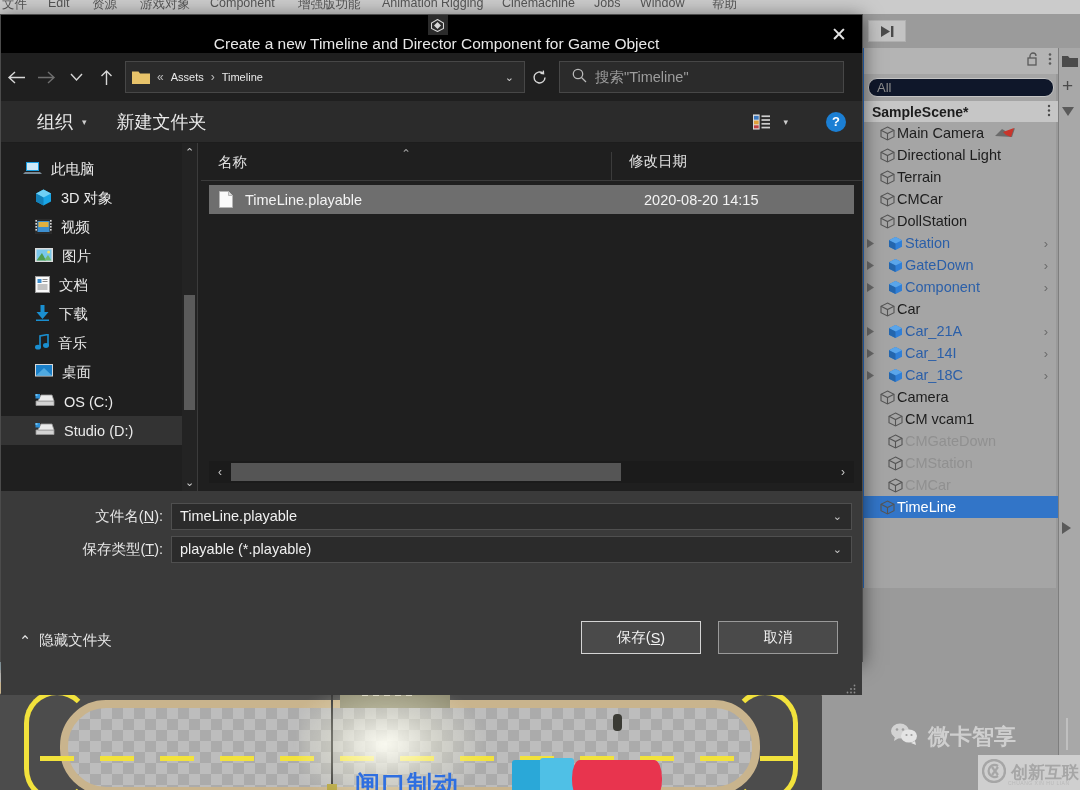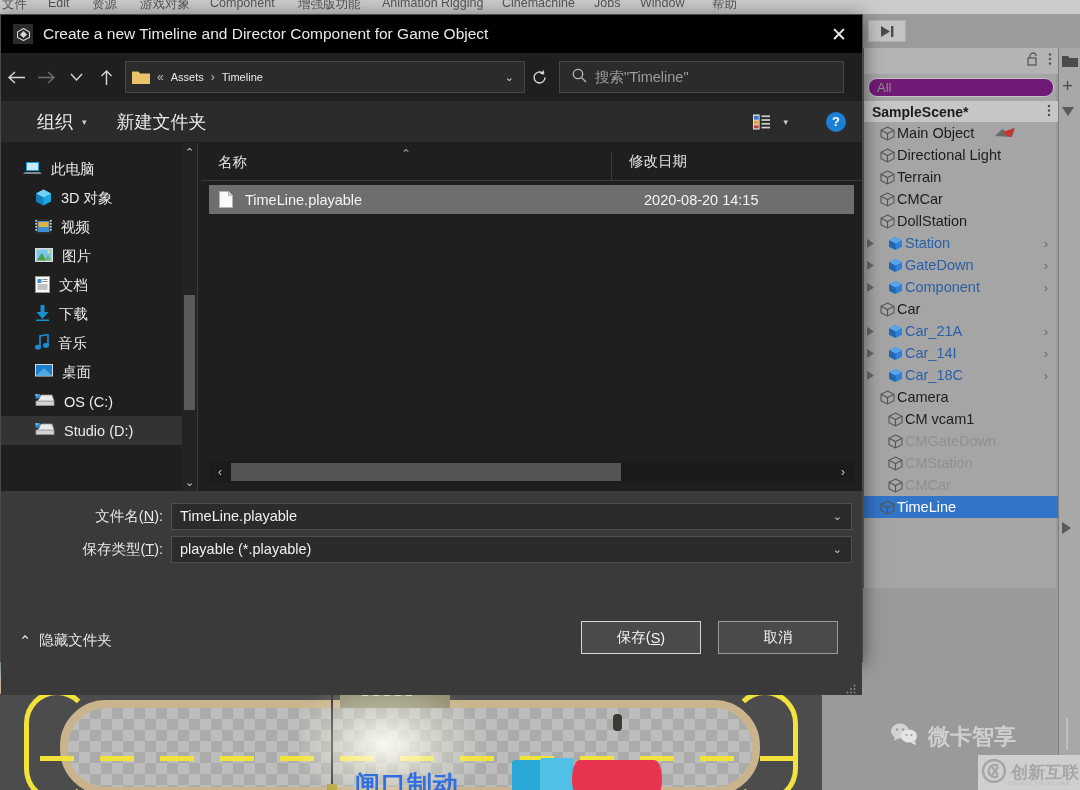--- a/index.html
+++ b/index.html
@@ -36,21 +36,21 @@
     position: absolute; left: 862px; top: 48px; width: 194px; height: 540px;
     background: #a5a5a5; border-left: 2px solid #2b6fc4;
   }
   .hier-head {
     position: absolute; left: 0; top: 0; width: 194px; height: 26px;
     background: #b4b4b4; display: flex; align-items: center;
     justify-content: flex-end; padding-right: 6px; gap: 9px;
   }
   .hier-search {
     position: absolute; left: 4px; top: 30px; width: 186px; height: 19px;
-    background: #701a75; border: 1px solid #c4c4c4; border-radius: 9px;
+    background: #0f172a; border: 1px solid #c4c4c4; border-radius: 9px;
     font-size: 13px; color: #8d8d8d; padding: 0 8px; line-height: 17px;
     overflow: hidden; white-space: nowrap;
   }
   .scene-row {
     position: absolute; left: 0; top: 53px; width: 194px; height: 21px;
     background: #c6c6c6; display: flex; align-items: center;
     padding-left: 8px; font-size: 14px; font-weight: bold; color: #1c1c1c;
   }
   .scene-row .dots { margin-left: auto; margin-right: 7px; }
   .hier-list { position: absolute; left: 0; top: 74px; width: 194px; }
@@ -161,21 +161,21 @@
   .wm-cx .cxsub { position:absolute; left:30px; top:25px; font-size:5px; color:#b8b8b8; letter-spacing:.5px;}
 
   
   .dlg {
     position: absolute; left: 0; top: 14px; width: 863px; height: 648px;
     background: #3a3a3a; border: 1px solid #4b4b4b;
     box-shadow: 0 3px 18px rgba(0,0,0,.55);
   }
   .dlg-title {
     position: relative; height: 38px; background: #000;
-    display: flex; align-items: center;
+    display: flex; align-items: center; flex-direction: column;
   }
   .dlg-title .tico {
     width: 20px; height: 20px; margin-left: 12px; background: #2b2b2b;
     display:flex; align-items:center; justify-content:center;
   }
   .dlg-title .ttext {
     margin-left: 10px; color: #e8e8e8; font-size: 15.5px;
   }
   .dlg-close {
     position: absolute; right: 0; top: 0; width: 46px; height: 38px;
@@ -353,21 +353,21 @@
     </div>
     <div class="hier-list" id="hierlist">
         <div class="hrow">
           <span class="tri"></span>
           <span class="cube">
             <svg width="15" height="15" viewBox="0 0 15 15">
               <polygon points="7.5,1 14,4.3 14,10.7 7.5,14 1,10.7 1,4.3" fill="none" stroke="#555" stroke-width="1.1"></polygon>
               <path d="M1 4.3L7.5 7.6l6.5-3.3M7.5 7.6V14" fill="none" stroke="#555" stroke-width="1.1"></path>
             </svg>
           </span>
-          <span>Main Object</span>
+          <span>Main Camera</span>
           <span class="cam-icon"><svg width="22" height="16" viewBox="0 0 22 16">
               <path d="M1 11l7-7 5 3 8-4-3 9z" fill="#6b6b6b"></path>
               <path d="M9 7l11-4-3 9-5-2z" fill="#c9352b"></path>
             </svg></span>
         </div>
         <div class="hrow">
           <span class="tri"></span>
           <span class="cube">
             <svg width="15" height="15" viewBox="0 0 15 15">
               <polygon points="7.5,1 14,4.3 14,10.7 7.5,14 1,10.7 1,4.3" fill="none" stroke="#555" stroke-width="1.1"></polygon>

